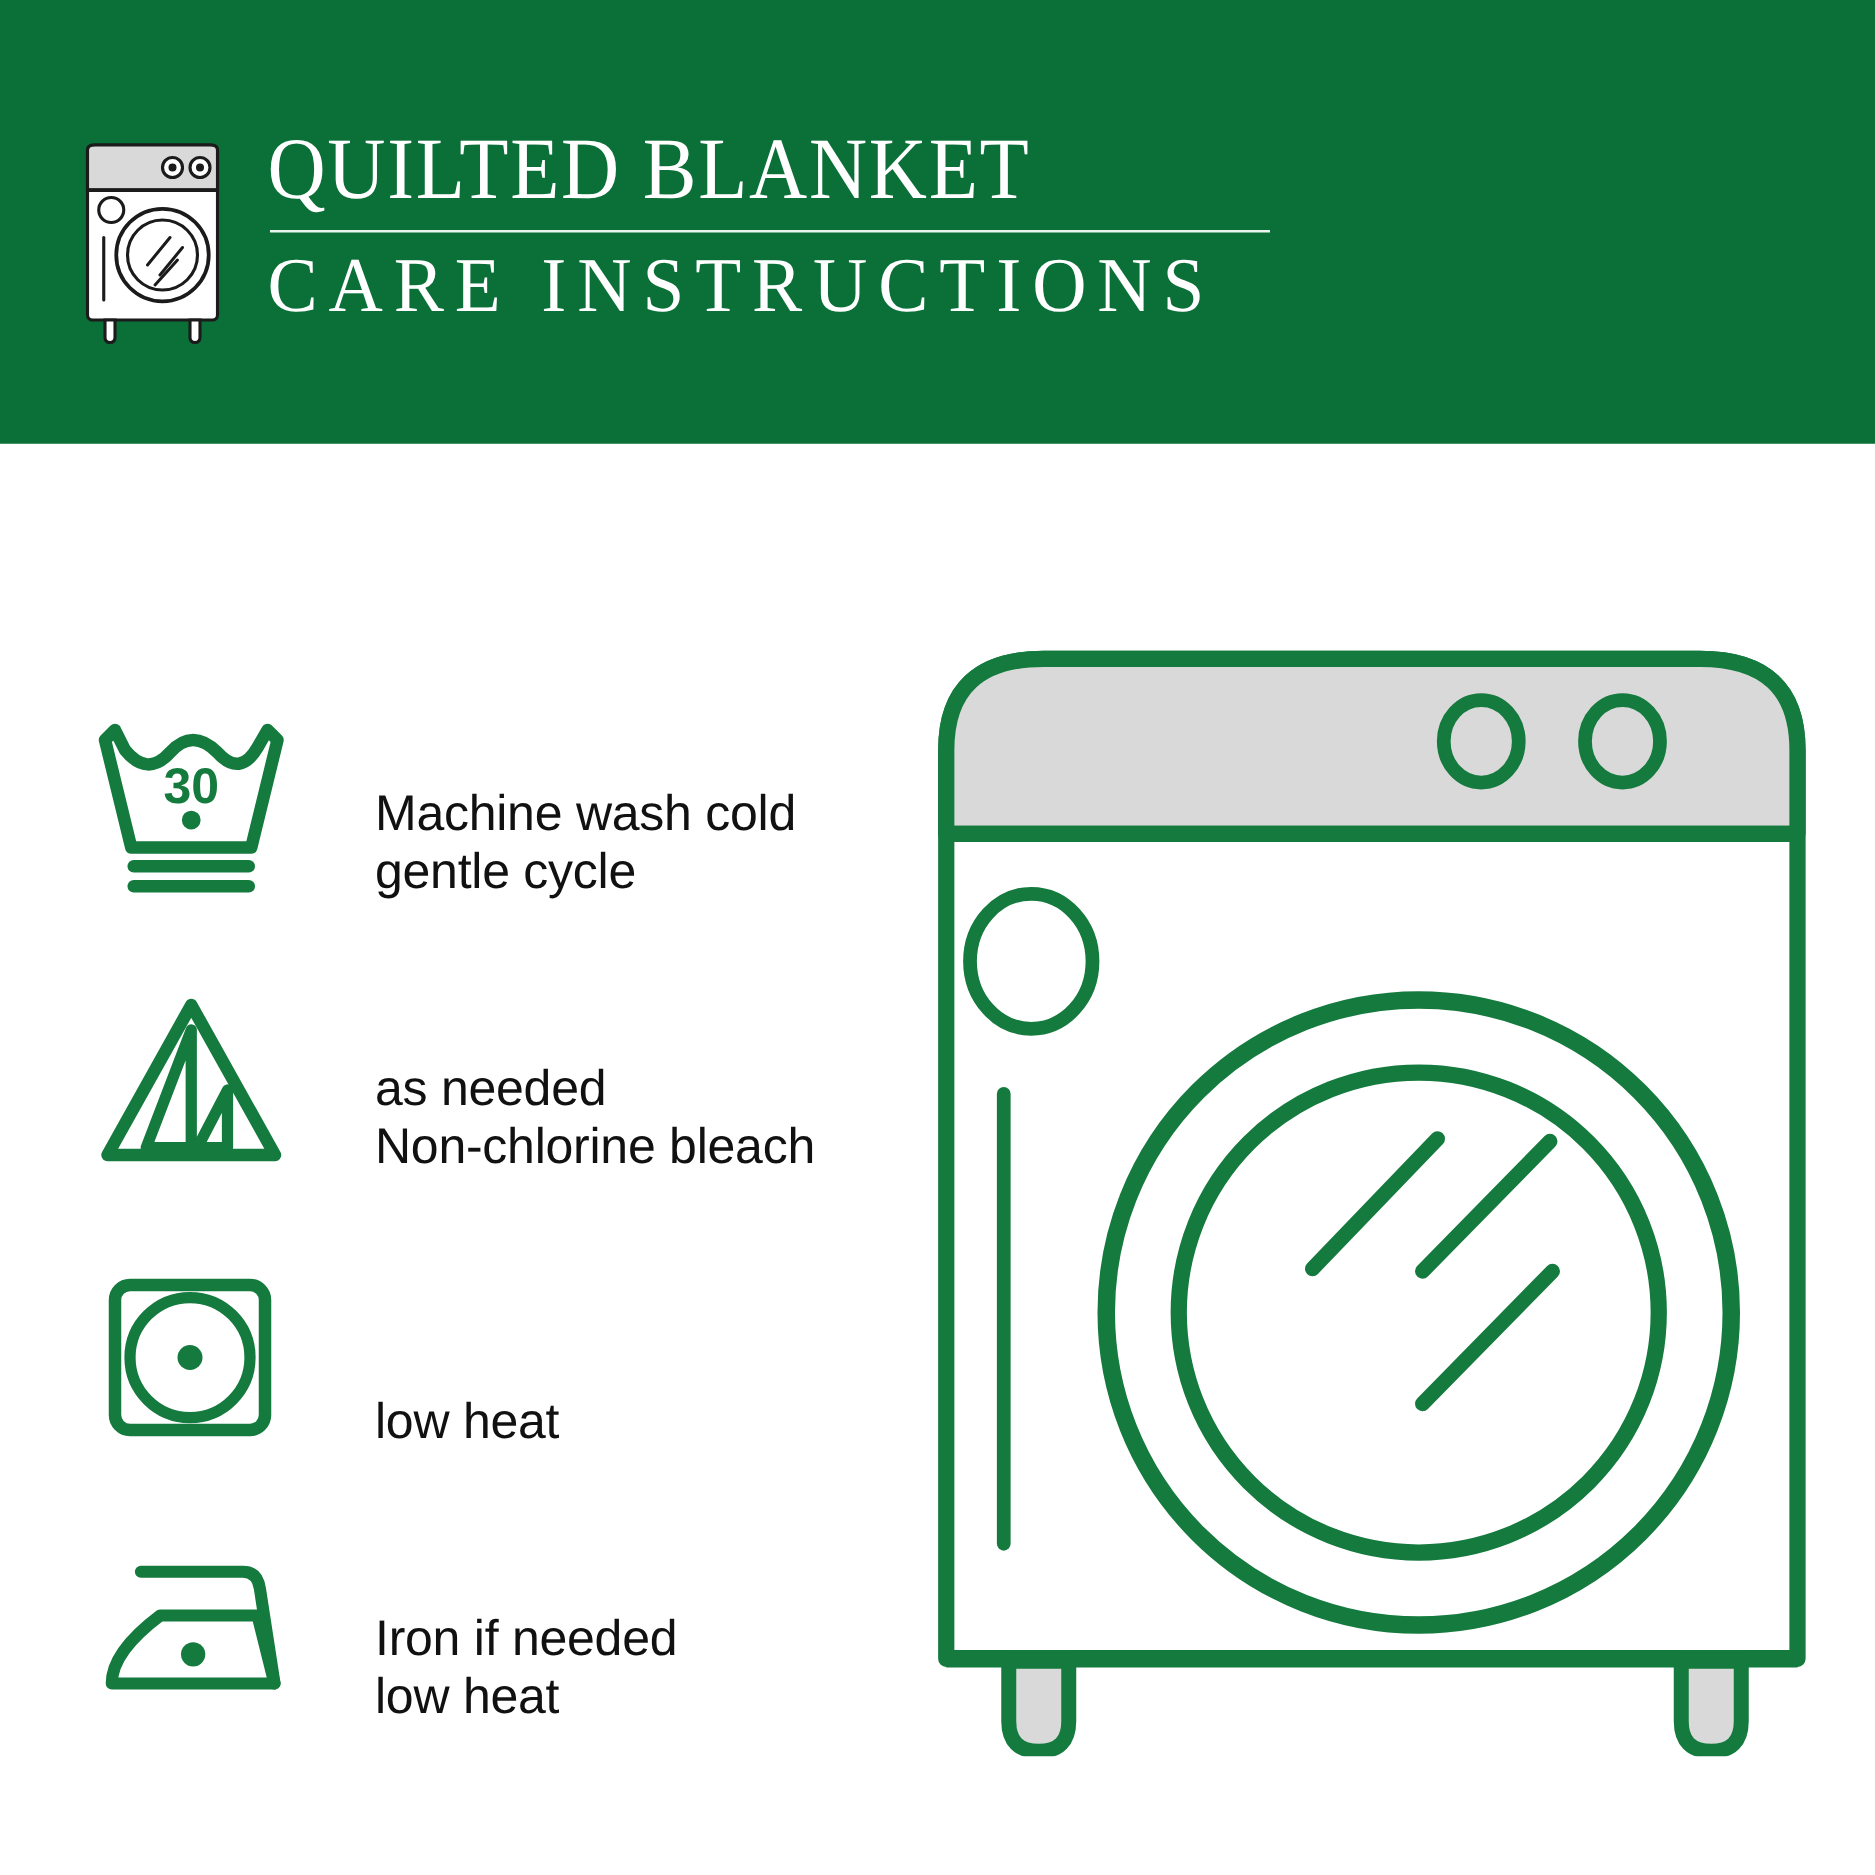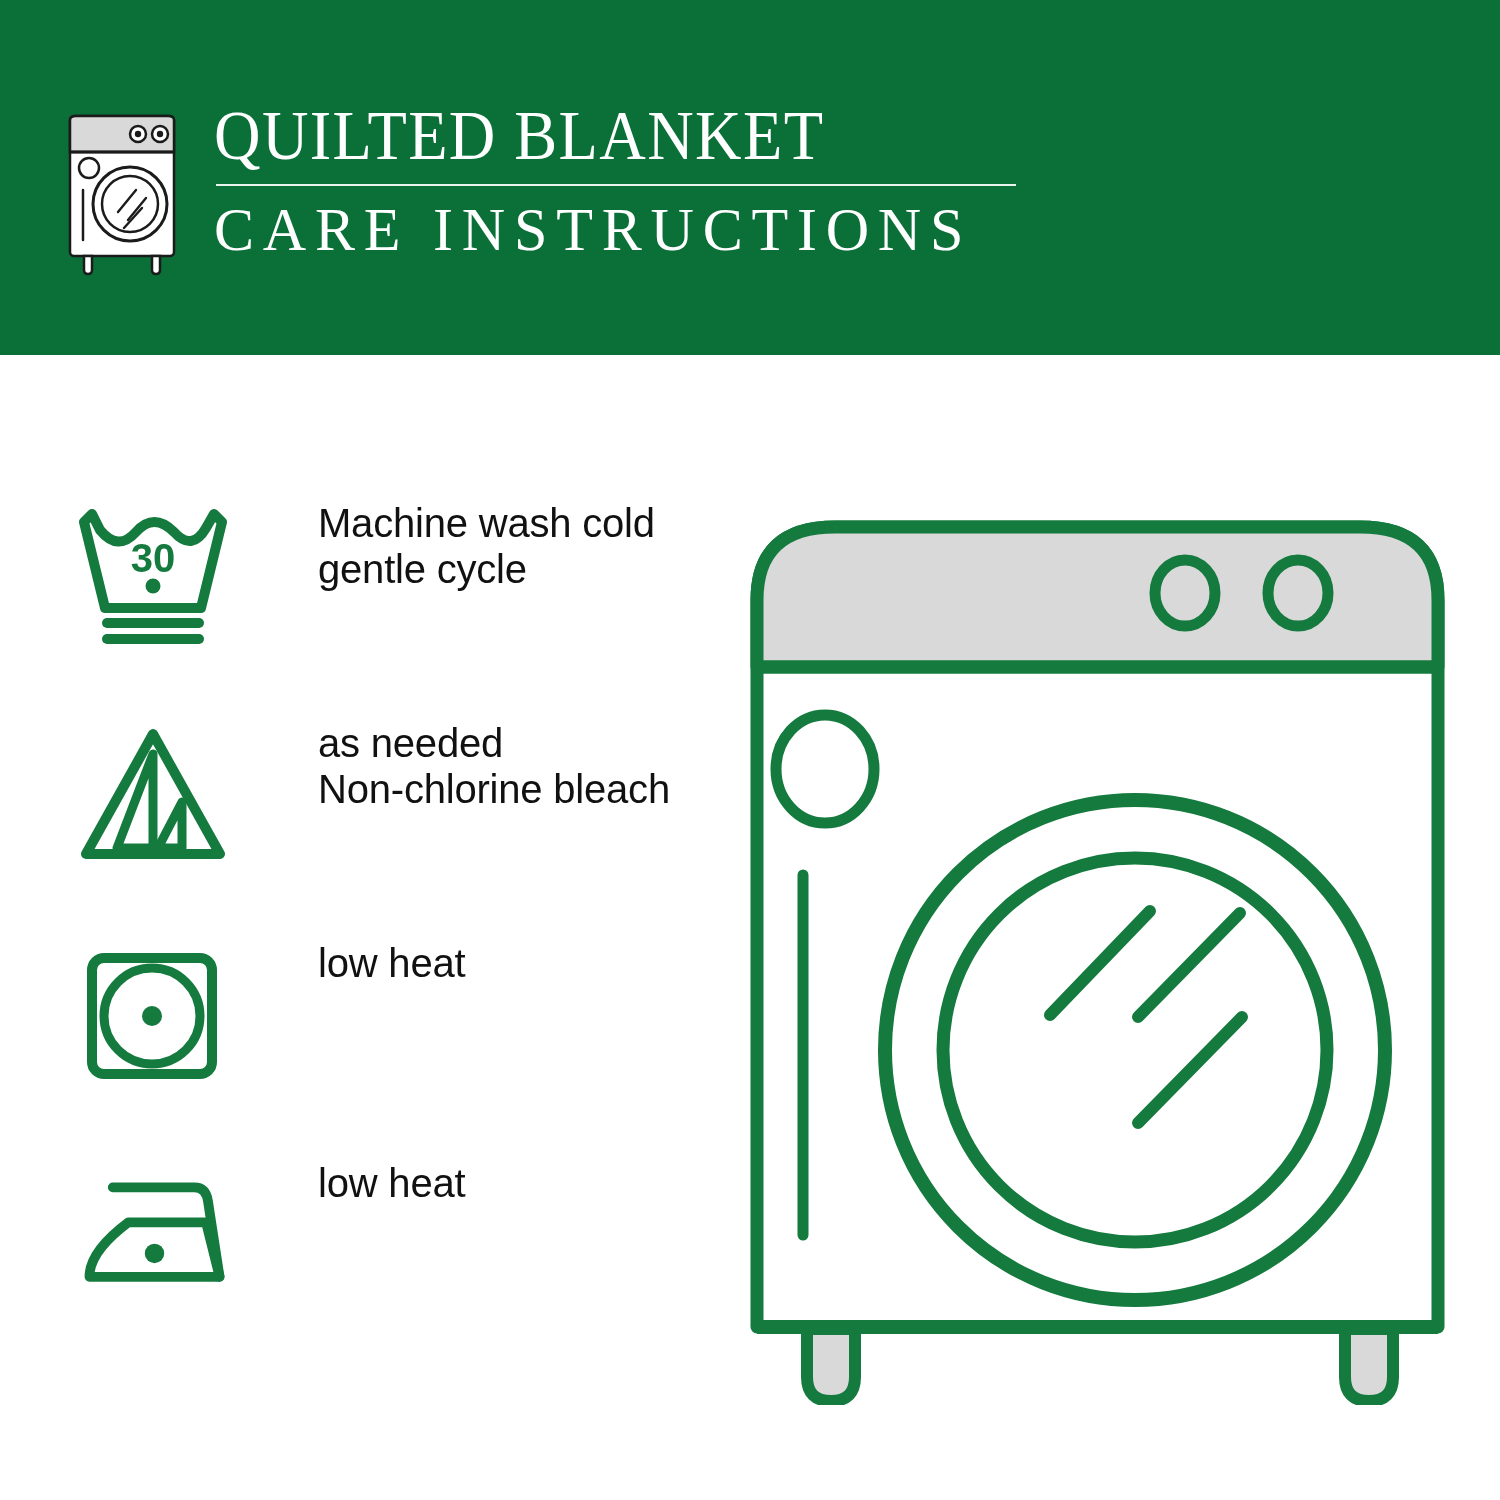--- a/index.html
+++ b/index.html
@@ -72,23 +72,22 @@
 
   
   #care-list {
     position: absolute;
     left: 70px;
     top: 500px;
     width: 660px;
   }
   .care-row {
     display: flex;
-    align-items: flex-start;
+    align-items: flex-end;
     height: 220px;
-    gap: 18px;
   }
   .care-symbol {
     width: 170px;
     flex: 0 0 170px;
     display: flex;
     align-items: center;
     justify-content: flex-start;
   }
   .care-text {
     margin-left: 60px;
@@ -206,20 +205,21 @@
     <div class="care-symbol">
       <svg width="175" height="150" viewBox="0 0 175 150">
 
         <path d="M44 26 L128 26 Q140 26 142 40 L154 118" fill="none" stroke="#147a3e" stroke-width="10" stroke-linecap="round" stroke-linejoin="round"></path>
 
         <path d="M60 62 L140 62 L154 118 L20 118 Q20 92 60 62 Z" fill="none" stroke="#147a3e" stroke-width="10" stroke-linejoin="round" stroke-linecap="round"></path>
         <circle cx="87" cy="94" r="10" fill="#147a3e"></circle>
       </svg>
     </div>
     <div class="care-text">
+      <span class="line">Iron if needed</span>
       <span class="line">low heat</span>
     </div>
   </div>
 
 </div>
 
 <svg id="washer-illustration" viewBox="0 0 705 900">
 
   <path d="M12 95 Q12 22 90 22 L615 22 Q693 22 693 95 L693 822 L12 822 Z" fill="#ffffff" stroke="#147a3e" stroke-width="13" stroke-linejoin="round"></path>
 

